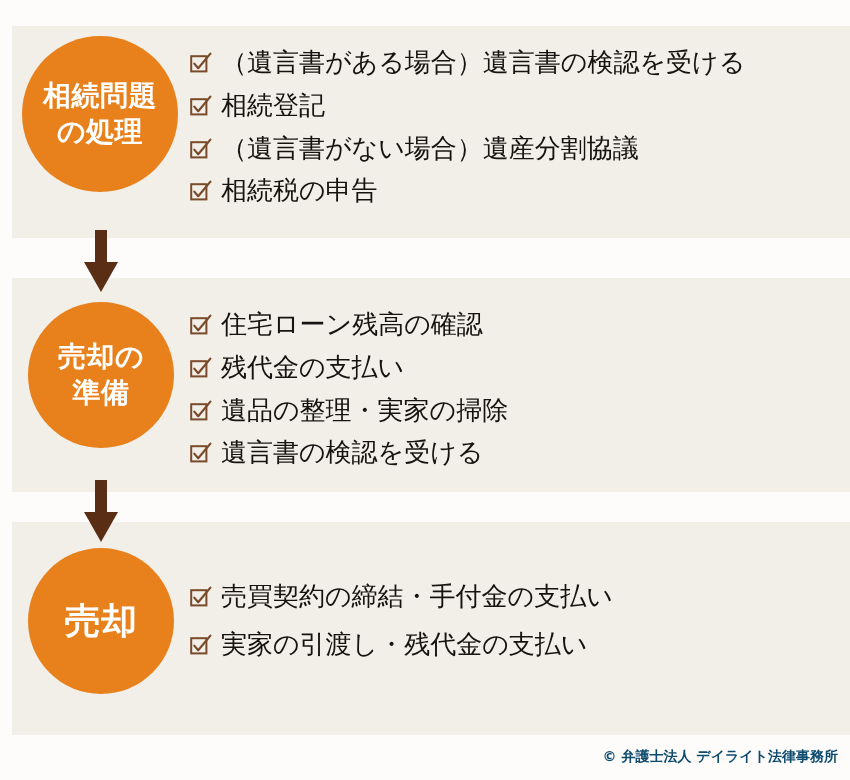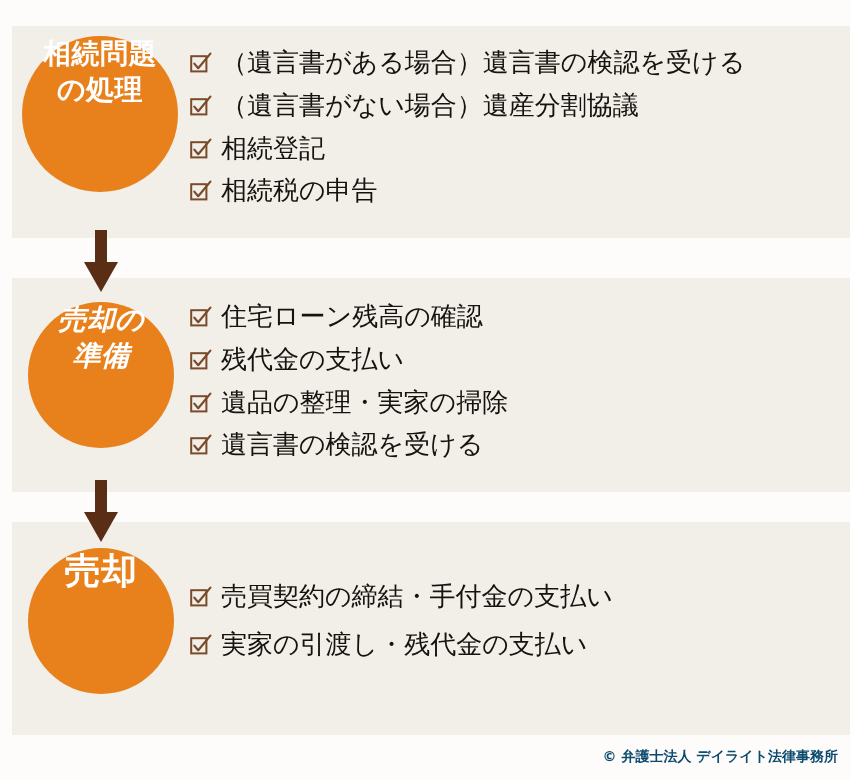--- a/index.html
+++ b/index.html
@@ -36,40 +36,39 @@
   .stage-panel.p1 { top: 26px;  height: 212px; }
   .stage-panel.p2 { top: 278px; height: 214px; }
   .stage-panel.p3 { top: 522px; height: 213px; }
 
   
   .stage-circle {
     position: absolute;
     border-radius: 50%;
     background: #e8811c;
     display: flex;
-    align-items: flex-start;
+    align-items: center;
     justify-content: center;
     text-align: center;
     color: #ffffff;
     font-weight: bold;
     letter-spacing: 0.5px;
     z-index: 3;
   }
   .stage-circle.c1 {
     left: 22px; top: 36px;
     width: 156px; height: 156px;
     font-size: 28px;
     line-height: 1.28;
   }
   .stage-circle.c2 {
     left: 28px; top: 302px;
     width: 146px; height: 146px;
     font-size: 28px;
     line-height: 1.28;
-    font-style: italic;
   }
   .stage-circle.c3 {
     left: 28px; top: 548px;
     width: 146px; height: 146px;
     font-size: 36px;
     line-height: 1.28;
   }
   .circle-label-line { display: block; white-space: nowrap; }
 
   
@@ -101,21 +100,21 @@
   }
 
   
   .checklist {
     position: absolute;
     left: 190px;
     right: 10px;
     z-index: 2;
   }
   .checklist.l1 { top: 46px; }
-  .checklist.l2 { top: 300px; }
+  .checklist.l2 { top: 308px; }
   .checklist.l3 { top: 580px; text-align: center; }
 
   .check-item {
     display: flex;
     align-items: flex-start;
     margin-bottom: 9px;
     white-space: nowrap;
   }
   .checklist.l3 .check-item { margin-bottom: 14px; }
 
@@ -173,30 +172,30 @@
       </span>
       <span class="check-text">（遺言書がある場合）遺言書の検認を受ける</span>
     </div>
     <div class="check-item">
       <span class="check-box-icon">
         <svg width="22" height="22" viewBox="0 0 22 22" aria-hidden="true">
           <rect x="1.2" y="4.2" width="15.2" height="15.2" fill="none" stroke="#7a4a2a" stroke-width="2"></rect>
           <path d="M4.3 11.6 L8.2 16.2 L20.4 1.6" fill="none" stroke="#7a4a2a" stroke-width="2.2" stroke-linecap="round" stroke-linejoin="round"></path>
         </svg>
       </span>
+      <span class="check-text">相続登記</span>
+    </div>
+    <div class="check-item">
+      <span class="check-box-icon">
+        <svg width="22" height="22" viewBox="0 0 22 22" aria-hidden="true">
+          <rect x="1.2" y="4.2" width="15.2" height="15.2" fill="none" stroke="#7a4a2a" stroke-width="2"></rect>
+          <path d="M4.3 11.6 L8.2 16.2 L20.4 1.6" fill="none" stroke="#7a4a2a" stroke-width="2.2" stroke-linecap="round" stroke-linejoin="round"></path>
+        </svg>
+      </span>
       <span class="check-text">（遺言書がない場合）遺産分割協議</span>
-    </div>
-    <div class="check-item">
-      <span class="check-box-icon">
-        <svg width="22" height="22" viewBox="0 0 22 22" aria-hidden="true">
-          <rect x="1.2" y="4.2" width="15.2" height="15.2" fill="none" stroke="#7a4a2a" stroke-width="2"></rect>
-          <path d="M4.3 11.6 L8.2 16.2 L20.4 1.6" fill="none" stroke="#7a4a2a" stroke-width="2.2" stroke-linecap="round" stroke-linejoin="round"></path>
-        </svg>
-      </span>
-      <span class="check-text">相続登記</span>
     </div>
     <div class="check-item">
       <span class="check-box-icon">
         <svg width="22" height="22" viewBox="0 0 22 22" aria-hidden="true">
           <rect x="1.2" y="4.2" width="15.2" height="15.2" fill="none" stroke="#7a4a2a" stroke-width="2"></rect>
           <path d="M4.3 11.6 L8.2 16.2 L20.4 1.6" fill="none" stroke="#7a4a2a" stroke-width="2.2" stroke-linecap="round" stroke-linejoin="round"></path>
         </svg>
       </span>
       <span class="check-text">相続税の申告</span>
     </div>

